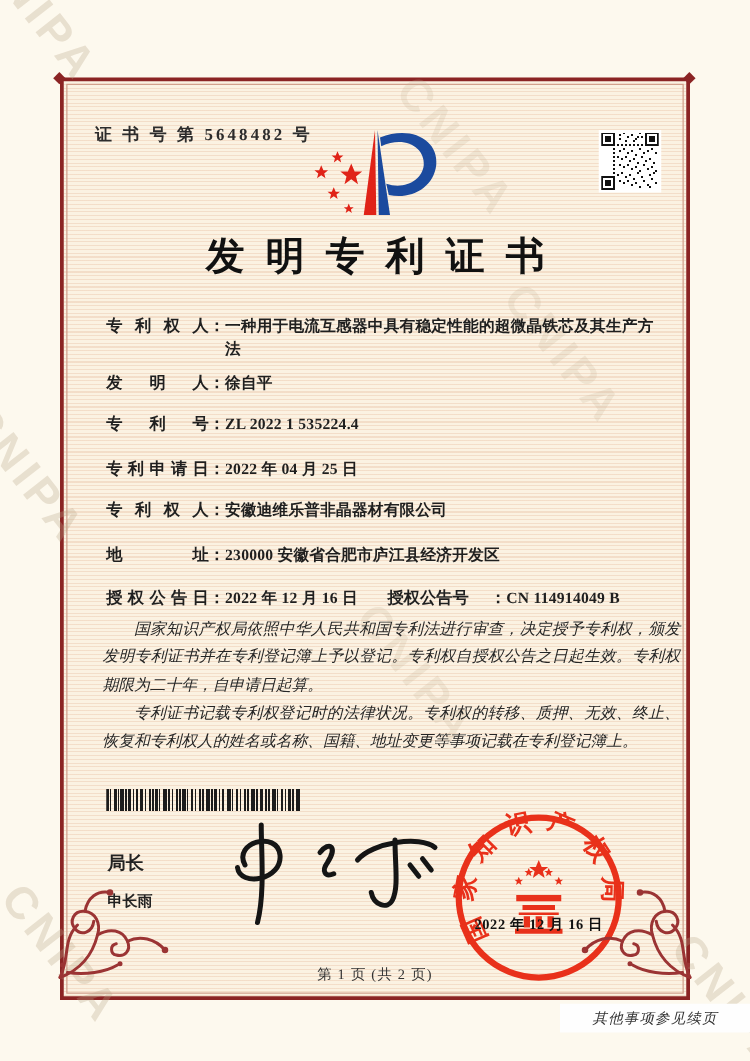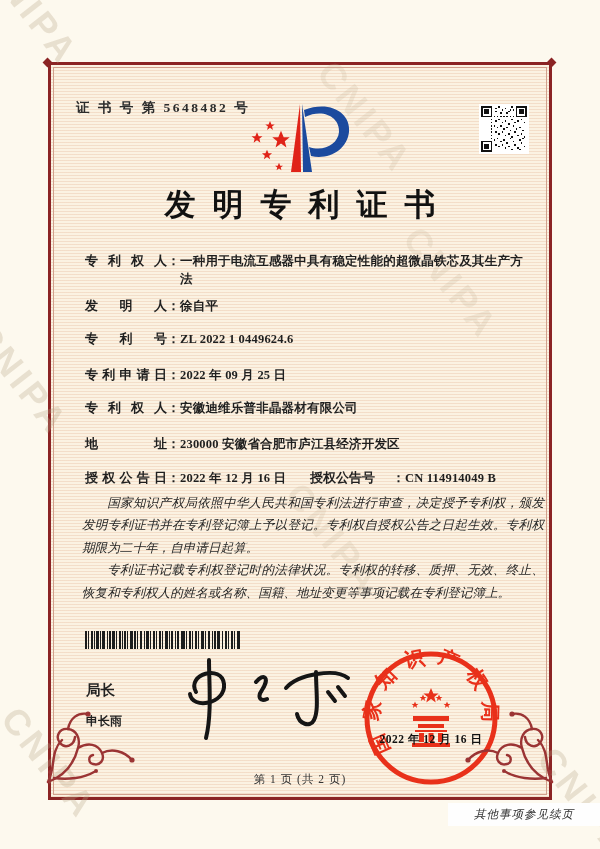--- a/index.html
+++ b/index.html
@@ -157,24 +157,24 @@
 
   <div class="title">发明专利证书</div>
 
   <div class="frow" style="top:252px;">
     <span class="flabel">专利权人</span><span class="fcolon">：</span><span class="fvalue">一种用于电流互感器中具有稳定性能的超微晶铁芯及其生产方法</span>
   </div>
   <div class="frow" style="top:297px;">
     <span class="flabel">发明人</span><span class="fcolon">：</span><span class="fvalue">徐自平</span>
   </div>
   <div class="frow" style="top:330px;">
-    <span class="flabel">专利号</span><span class="fcolon">：</span><span class="fvalue">ZL 2022 1 0449624.6</span>
+    <span class="flabel">专利号</span><span class="fcolon">：</span><span class="fvalue">ZL 2022 1 535224.4</span>
   </div>
   <div class="frow" style="top:366px;">
-    <span class="flabel">专利申请日</span><span class="fcolon">：</span><span class="fvalue">2022 年 09 月 25 日</span>
+    <span class="flabel">专利申请日</span><span class="fcolon">：</span><span class="fvalue">2022 年 04 月 25 日</span>
   </div>
   <div class="frow" style="top:399px;">
     <span class="flabel">专利权人</span><span class="fcolon">：</span><span class="fvalue">安徽迪维乐普非晶器材有限公司</span>
   </div>
   <div class="frow" style="top:435px;">
     <span class="flabel">地址</span><span class="fcolon">：</span><span class="fvalue">230000  安徽省合肥市庐江县经济开发区</span>
   </div>
   <div class="frow" style="top:469px;">
     <span class="flabel">授权公告日</span><span class="fcolon">：</span><span class="fvalue">2022 年 12 月 16 日</span>
     <span class="pair2">

